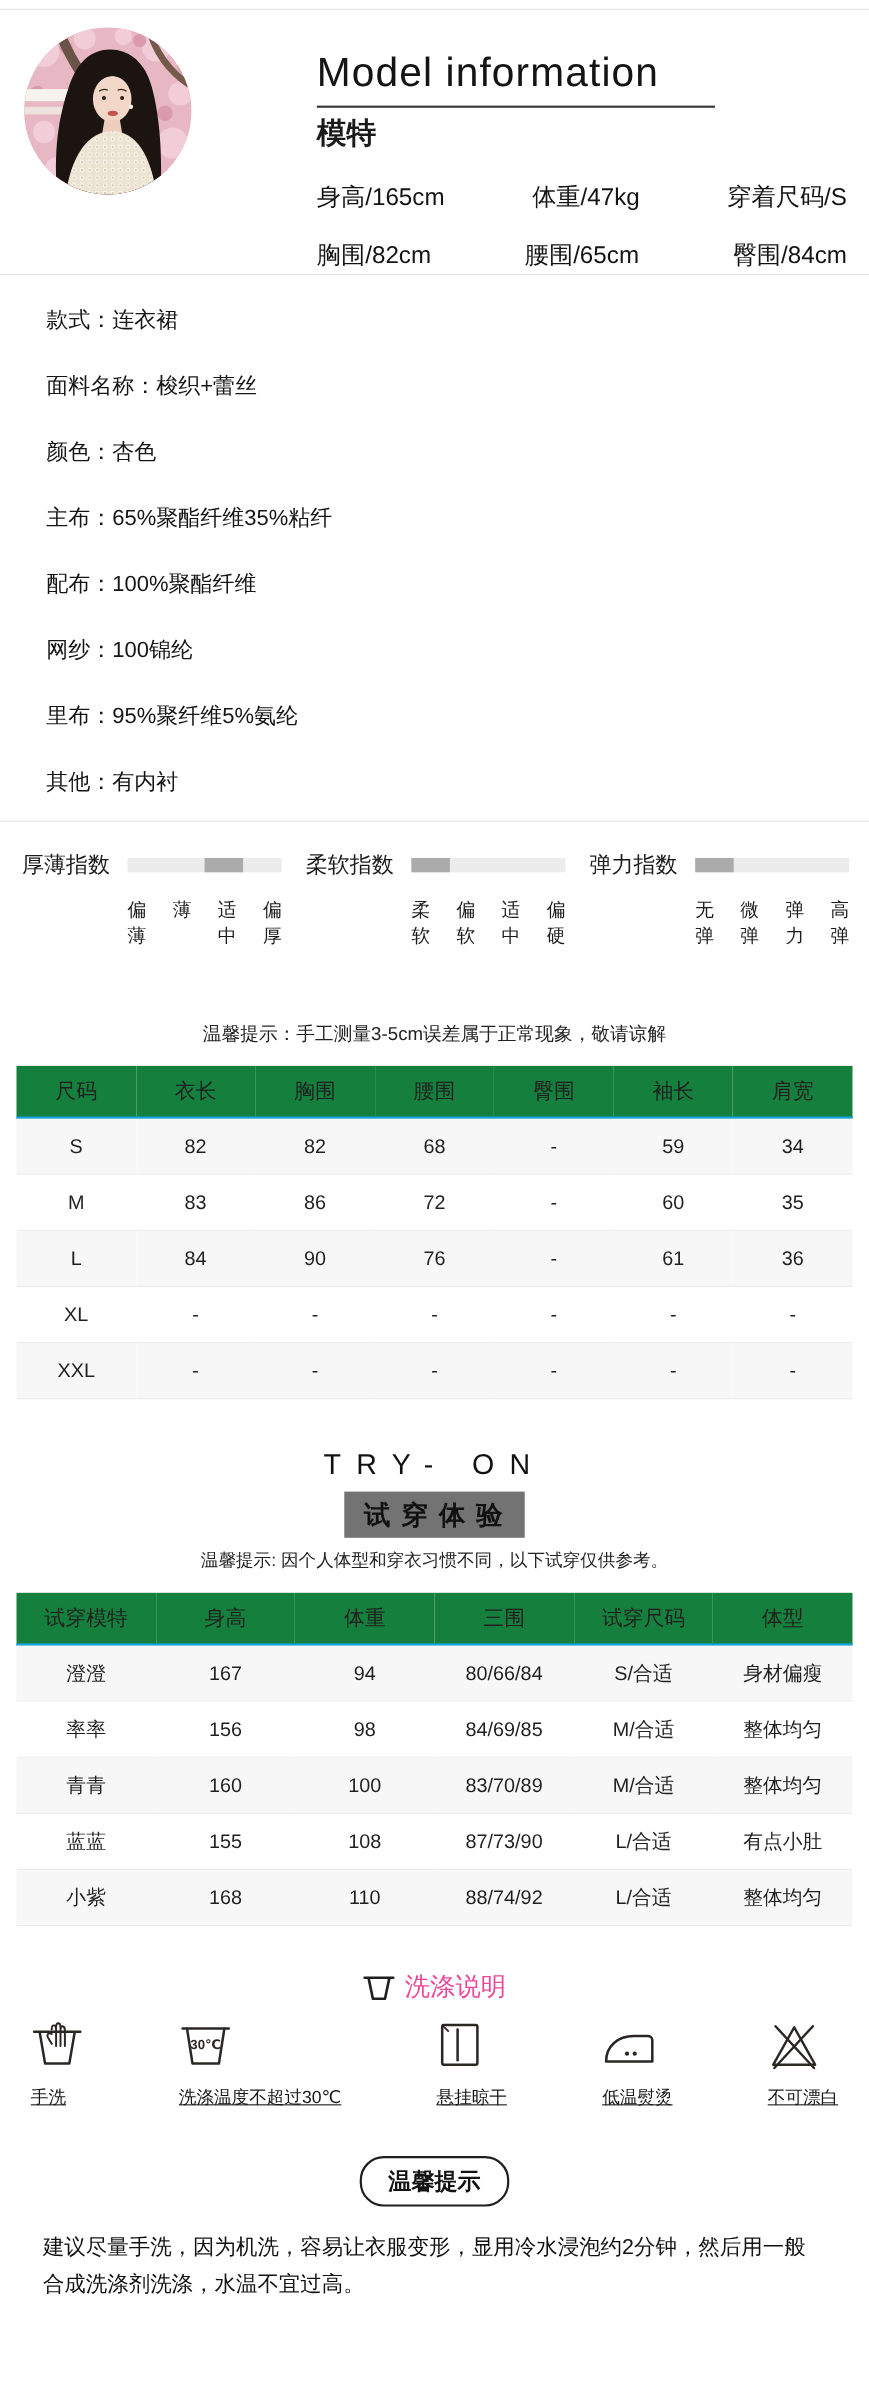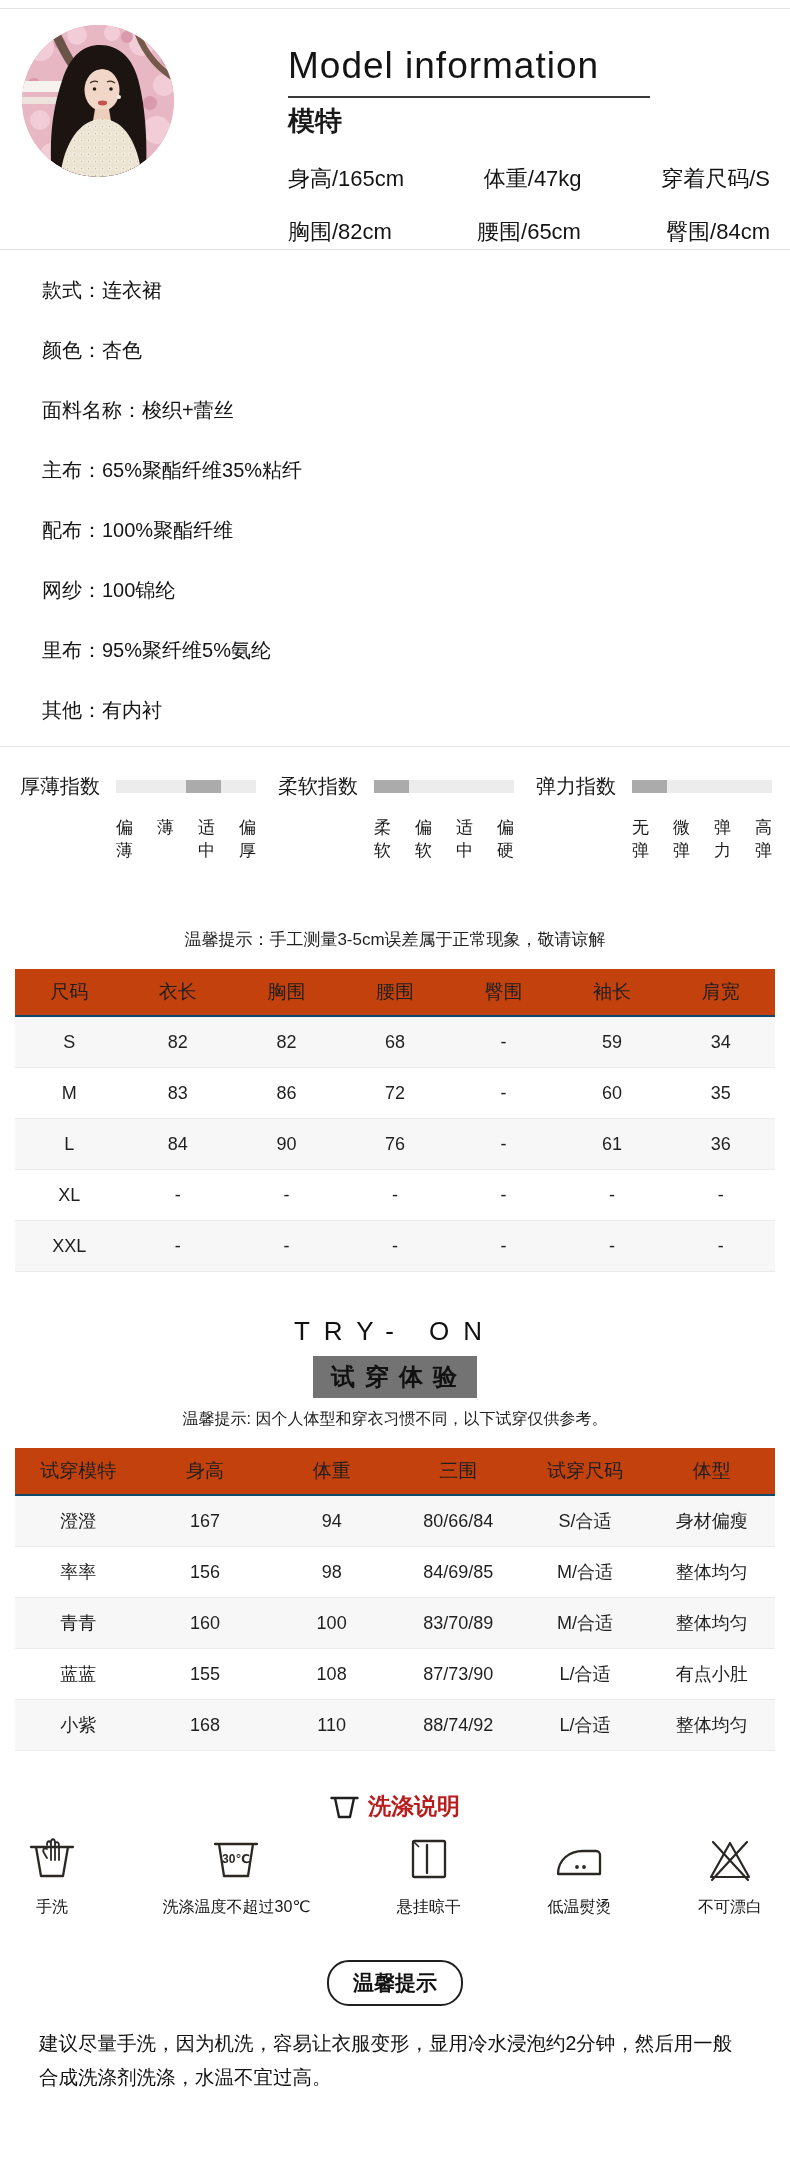--- a/index.html
+++ b/index.html
@@ -35,38 +35,38 @@
   .index-fill{position:absolute;top:0;height:100%;width:25%;background:#ababab;}
   .index-options{grid-column:2;display:flex;gap:24px;}
   .index-options span{width:25%;text-align:center;font-size:17px;color:#1c1c1c;}
 
   
   .size-note{margin-top:44px;text-align:center;font-size:17px;color:#222;}
 
   
   table.data-table{width:760px;margin:18px auto 0;border-collapse:separate;border-spacing:0;
     text-align:center;font-size:18px;color:#1f1f1f;table-layout:fixed;}
-  table.data-table th{height:44px;background:#c2410c;font-weight:500;font-size:19px;border-bottom:2px solid #0c4a6e;}
+  table.data-table th{height:44px;background:#15803d;font-weight:500;font-size:19px;border-bottom:2px solid #0ea5e9;}
   table.data-table td{height:48px;border-bottom:1px solid #ebebeb;}
   table.data-table tbody tr:nth-child(odd) td{background:#f7f7f7;}
   table.data-table tbody tr:nth-child(even) td{background:#ffffff;}
 
   
   .tryon-head{margin-top:44px;text-align:center;}
   .tryon-en{font-size:26px;font-weight:400;letter-spacing:14px;color:#111;}
   .tryon-cn-wrap{margin-top:9px;}
   .tryon-cn{display:inline-block;background:#737373;padding:5px 10px 5px 18px;
     font-size:24px;font-weight:700;letter-spacing:10px;color:#111;}
   .tryon-note{margin-top:11px;font-size:16px;color:#222;}
 
   
   .wash-title{margin-top:40px;display:flex;justify-content:center;align-items:center;gap:9px;
-    font-size:23px;font-weight:700;color:#b91c1c;}
+    font-size:23px;font-weight:400;color:#ec4899;}
   .wash-items{margin-top:12px;padding:0 28px;display:flex;justify-content:space-between;}
-  .wash-item{display:flex;flex-direction:column;align-items:center;}
+  .wash-item{display:flex;flex-direction:column;align-items:flex-start;text-decoration:underline;}
   .wash-icon{height:50px;display:flex;align-items:center;justify-content:center;}
   .wash-label{margin-top:13px;font-size:16px;font-weight:500;color:#161616;white-space:nowrap;}
   .tip-wrap{margin-top:42px;text-align:center;}
   .tip-pill{display:inline-block;border:2.5px solid #1f1f1f;border-radius:22px;
     padding:7px 24px;font-size:21px;font-weight:700;color:#131313;}
   .wash-para{margin:20px auto 0;width:712px;font-size:19.5px;line-height:34px;
     font-weight:500;color:#111;}
   svg.icon{display:block;}
 </style>
 </head>
@@ -138,22 +138,22 @@
       <span>腰围/65cm</span>
       <span>臀围/84cm</span>
     </div>
   </div>
 </div>
 
 <div class="hairline"></div>
 
 <div class="attrs">
   <div class="attr">款式：连衣裙</div>
+  <div class="attr">面料名称：梭织+蕾丝</div>
   <div class="attr">颜色：杏色</div>
-  <div class="attr">面料名称：梭织+蕾丝</div>
   <div class="attr">主布：65%聚酯纤维35%粘纤</div>
   <div class="attr">配布：100%聚酯纤维</div>
   <div class="attr">网纱：100锦纶</div>
   <div class="attr">里布：95%聚纤维5%氨纶</div>
   <div class="attr">其他：有内衬</div>
 </div>
 
 <div class="hairline"></div>
 
 <div class="index-section">

